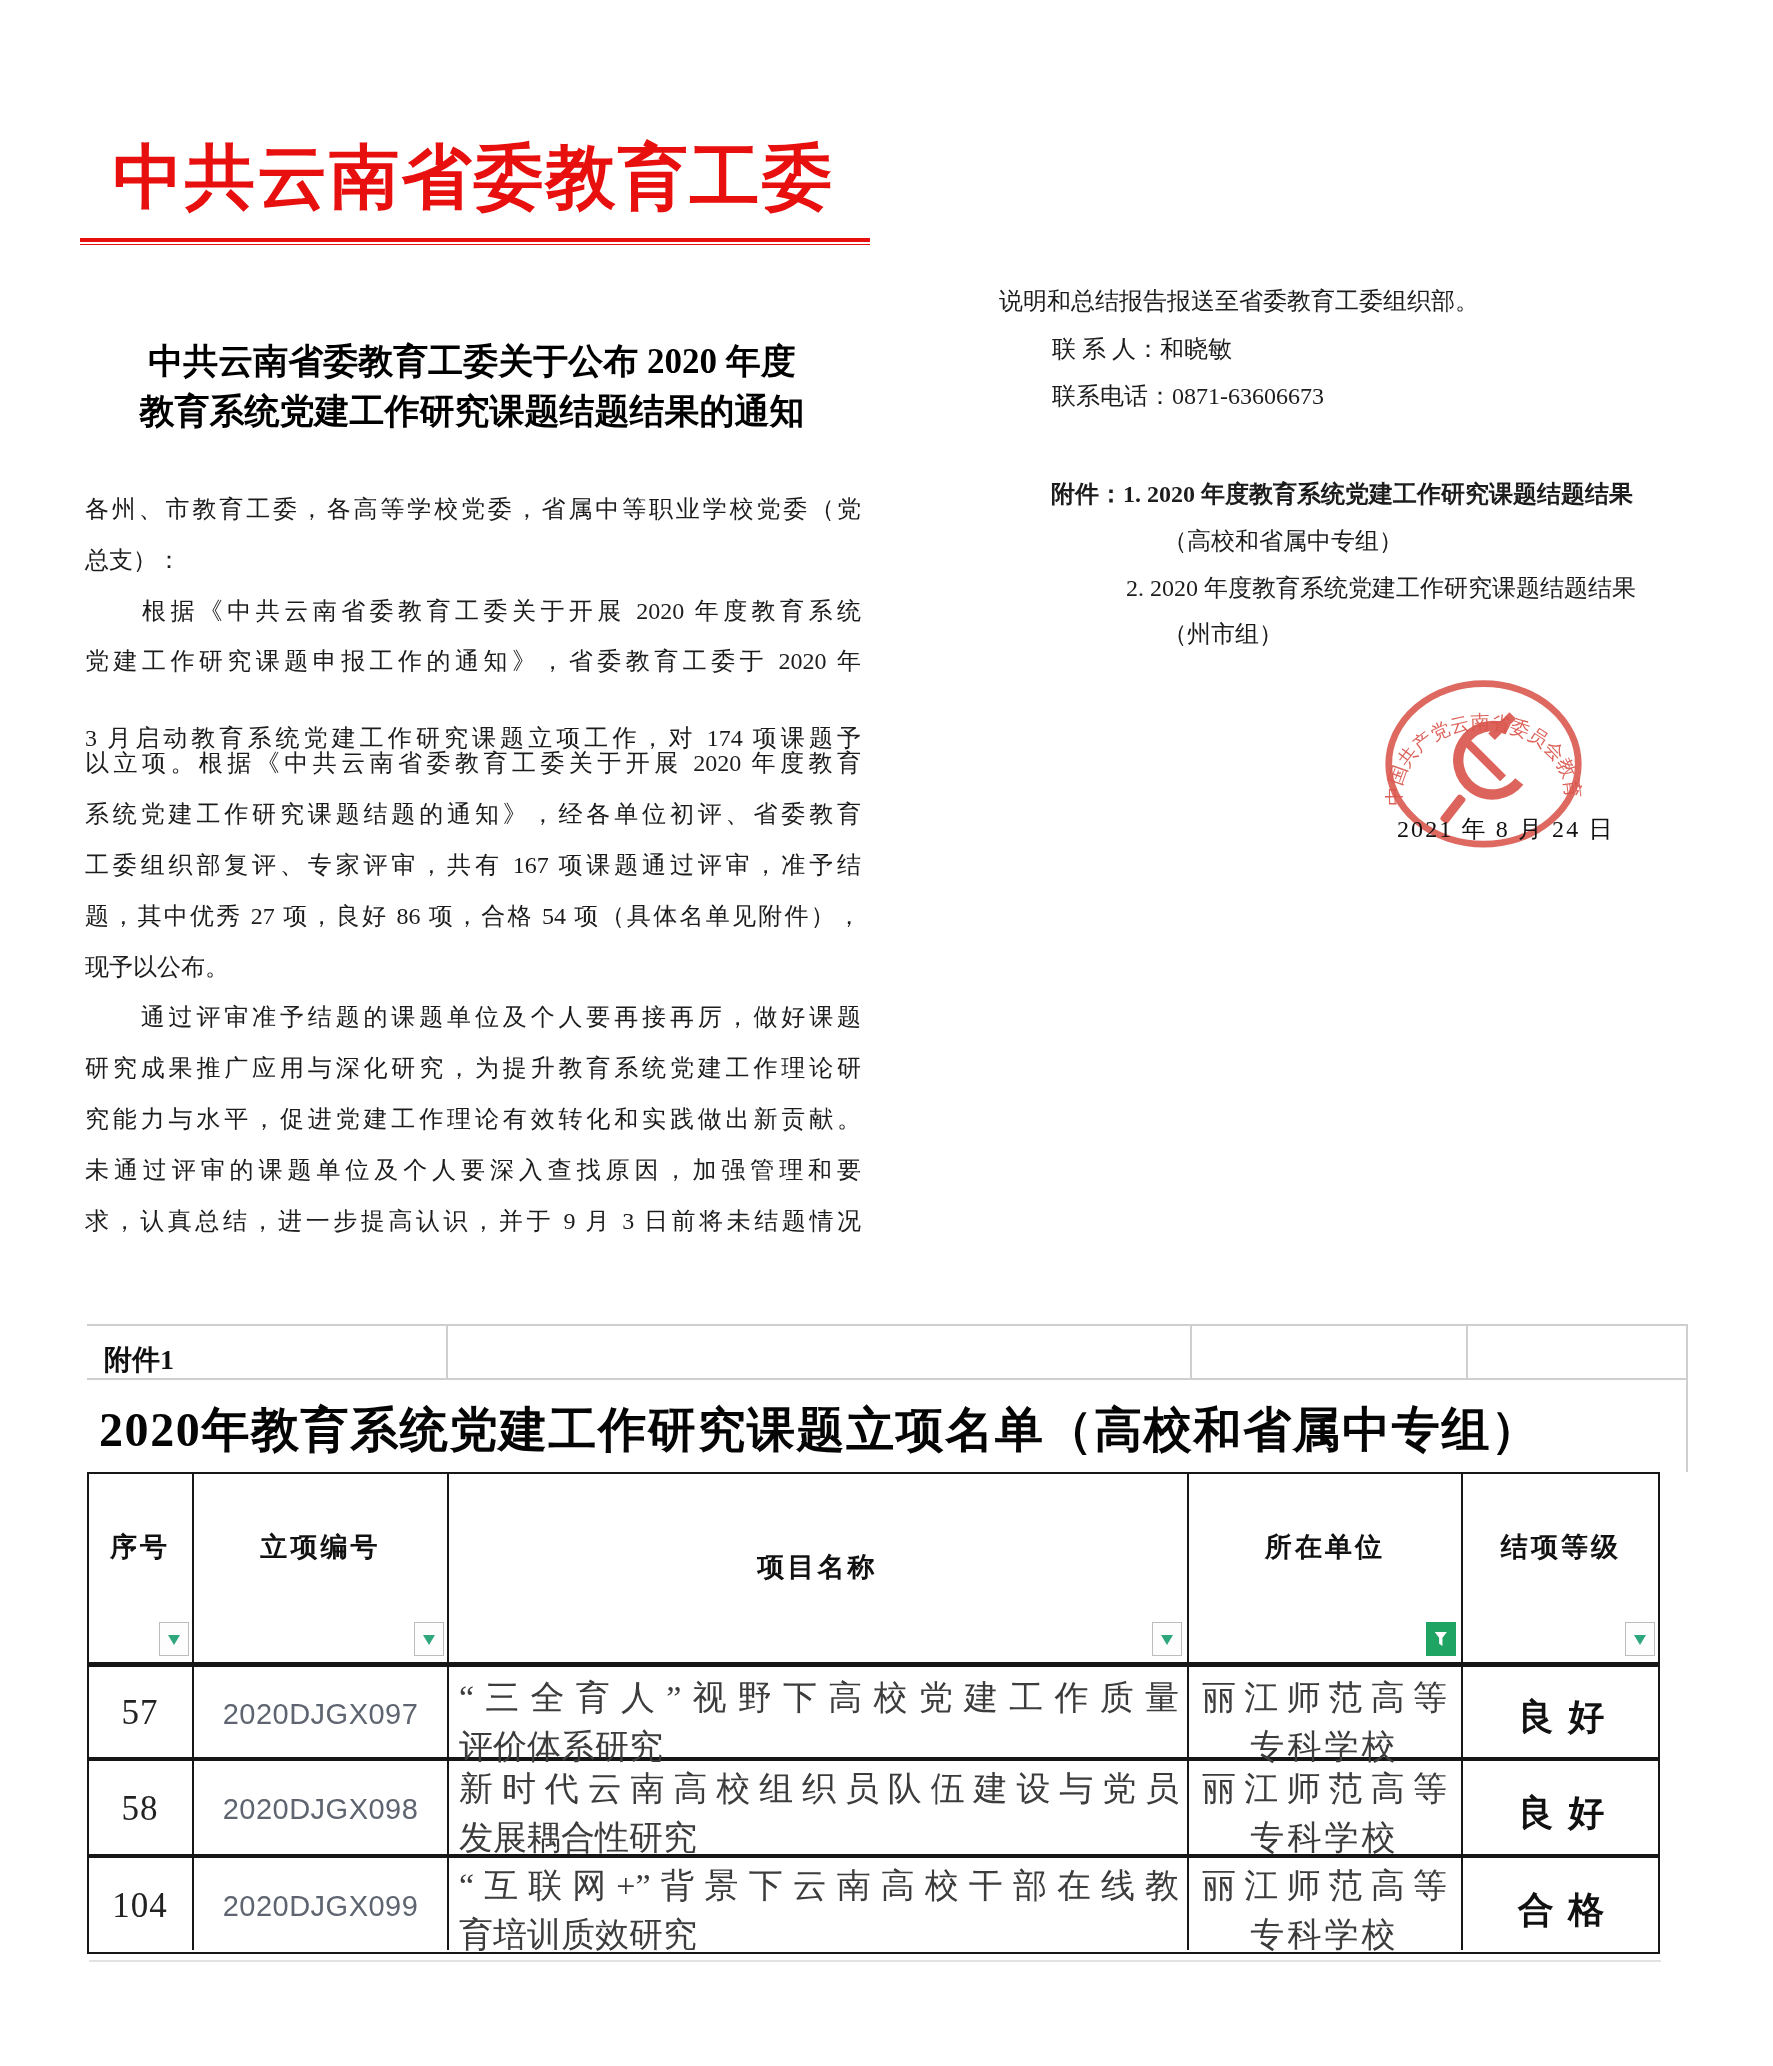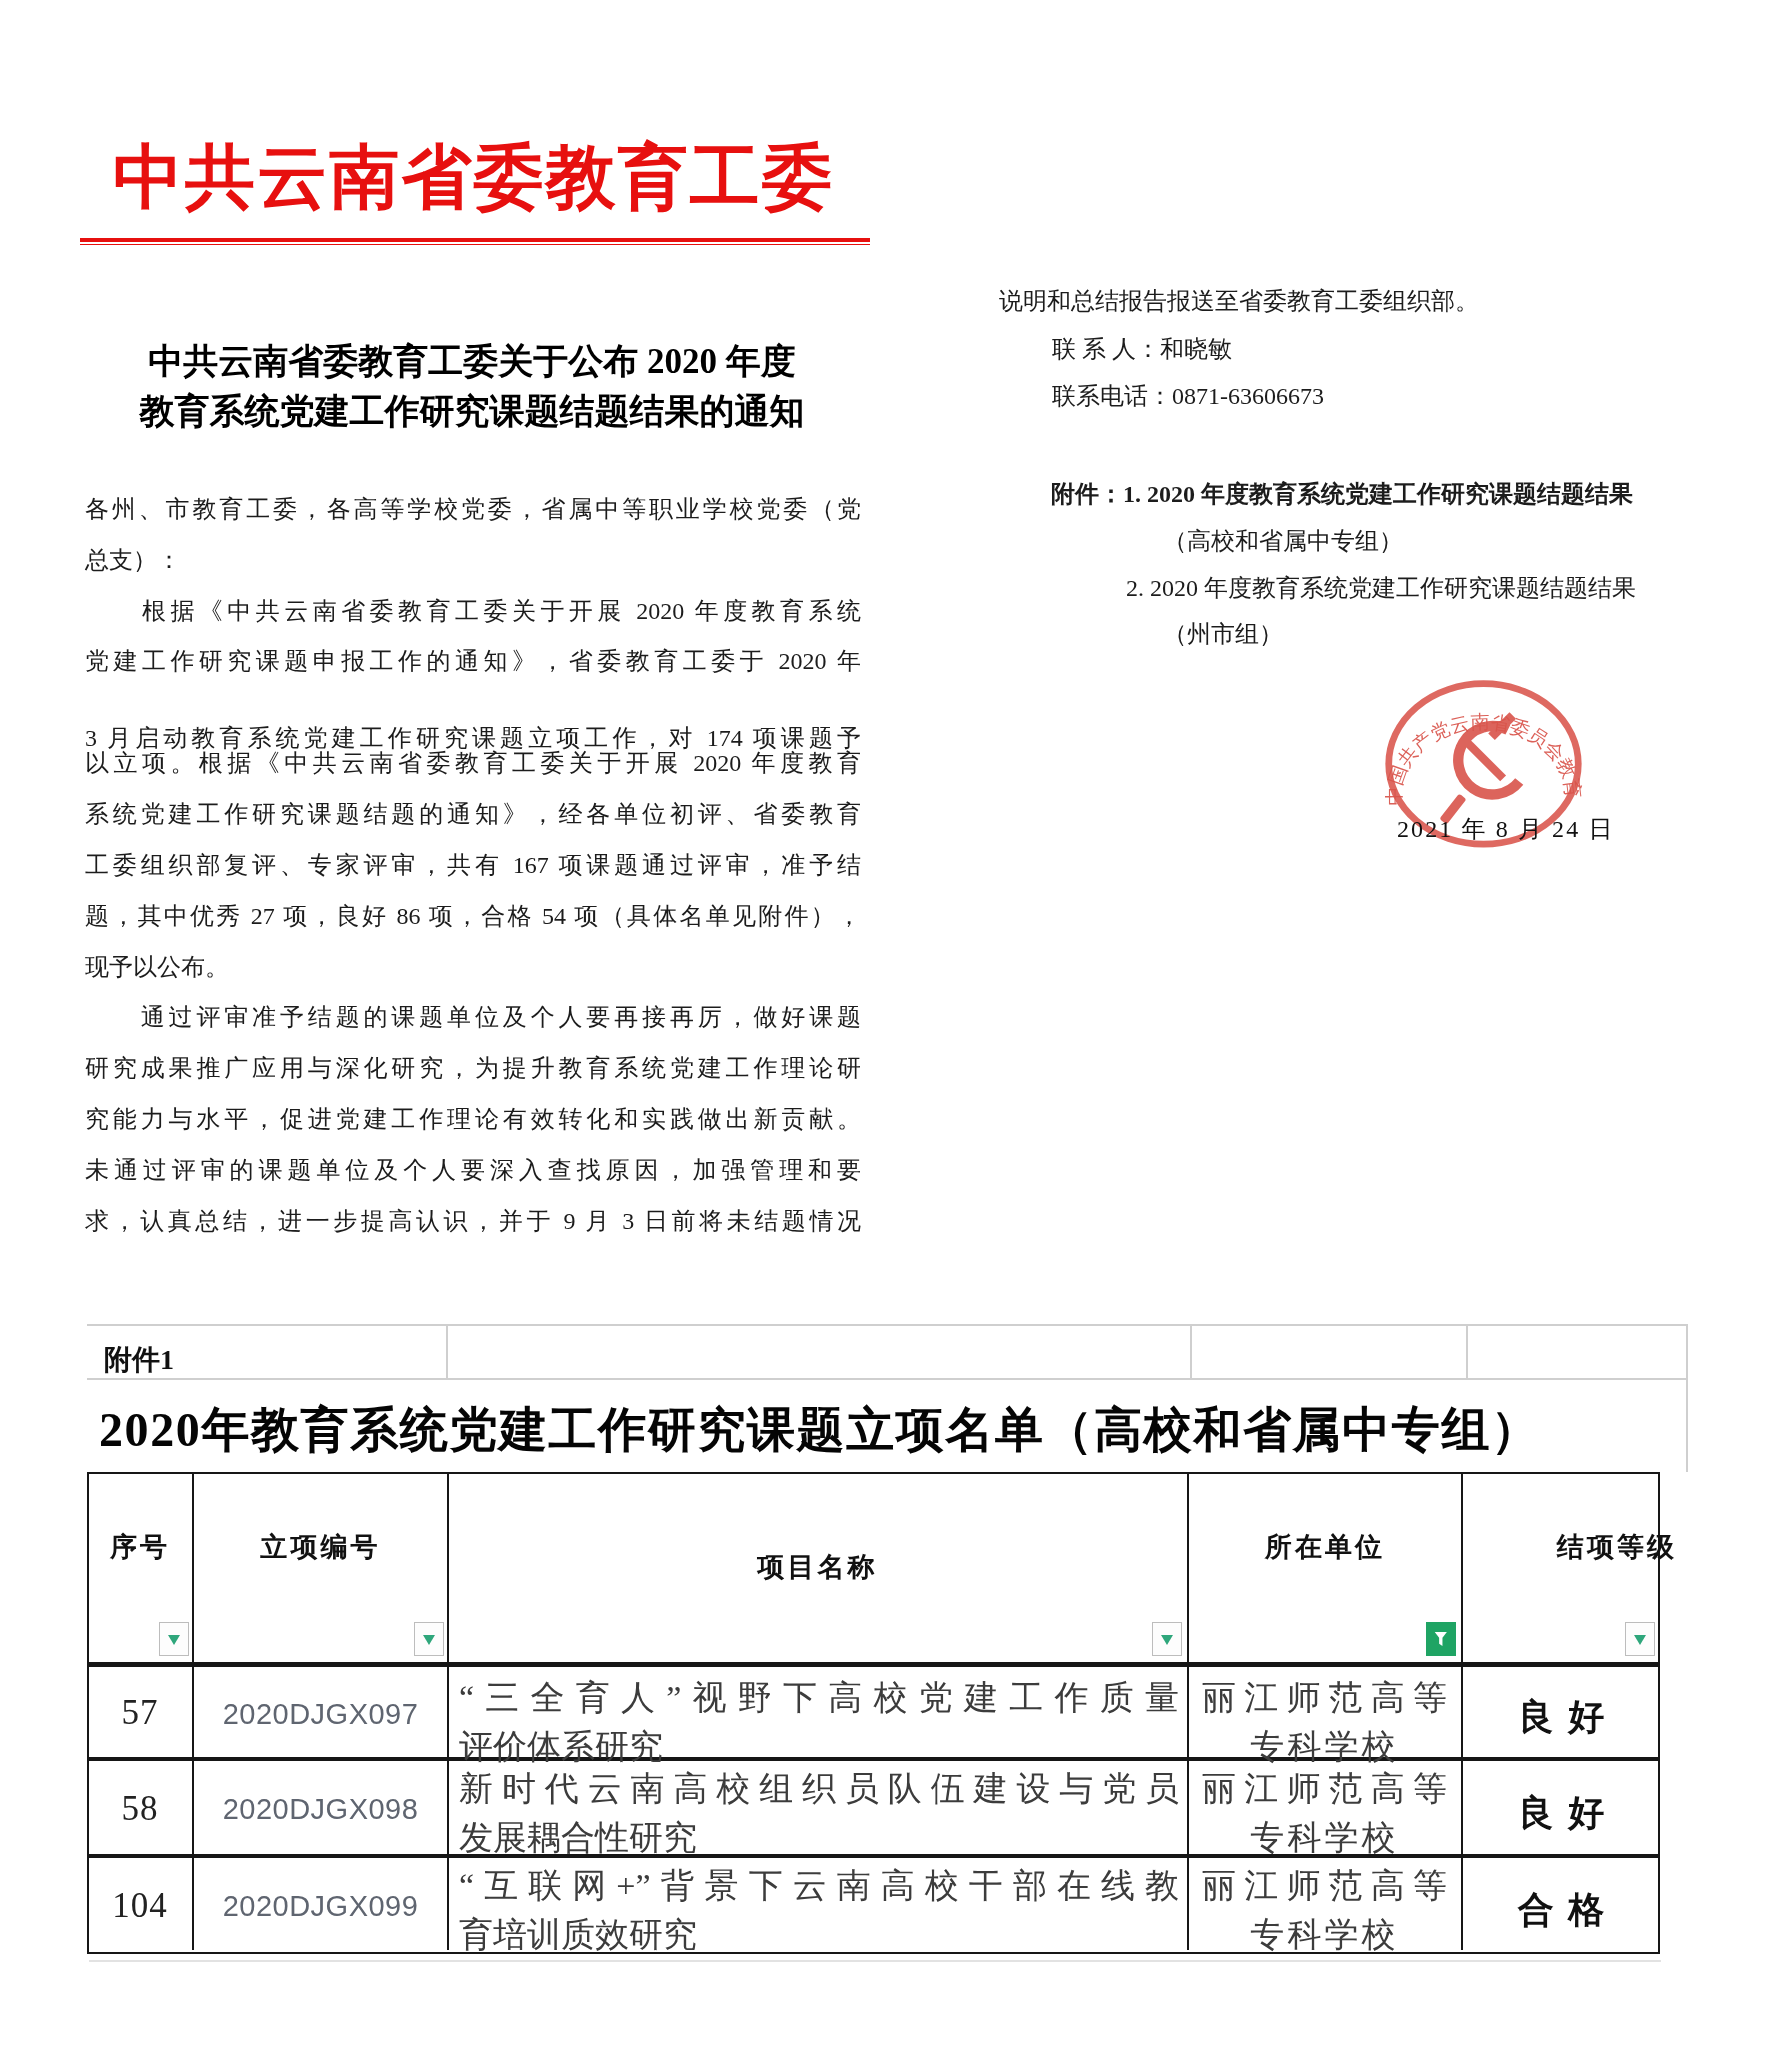--- a/index.html
+++ b/index.html
@@ -110,21 +110,21 @@
   <div class="abs vline" style="left:1461px;"></div>
   <div class="abs hline" style="top:1662px;height:5.2px;"></div>
   <div class="abs hline" style="top:1757px;height:3.6px;"></div>
   <div class="abs hline" style="top:1854px;height:3.6px;"></div>
   <div class="abs grayline" style="left:89px;top:1960px;width:1572px;height:1.6px;opacity:.6;"></div>
 
   <div class="abs th" style="left:87px;width:106px;">序号</div>
   <div class="abs th" style="left:193px;width:255px;">立项编号</div>
   <div class="abs th" style="left:448px;width:739px;margin-top:20px;">项目名称</div>
   <div class="abs th" style="left:1188px;width:274px;">所在单位</div>
-  <div class="abs th" style="left:1518px;width:198px;">结项等级</div>
+  <div class="abs th" style="left:1462px;width:198px;">结项等级</div>
 
   <div class="abs filter-btn" style="left:159px;top:1622px;">
       <span class="filter-tri"></span>
     </div>
   <div class="abs filter-btn" style="left:414px;top:1622px;">
       <span class="filter-tri"></span>
     </div>
   <div class="abs filter-btn" style="left:1152px;top:1622px;">
       <span class="filter-tri"></span>
     </div>

